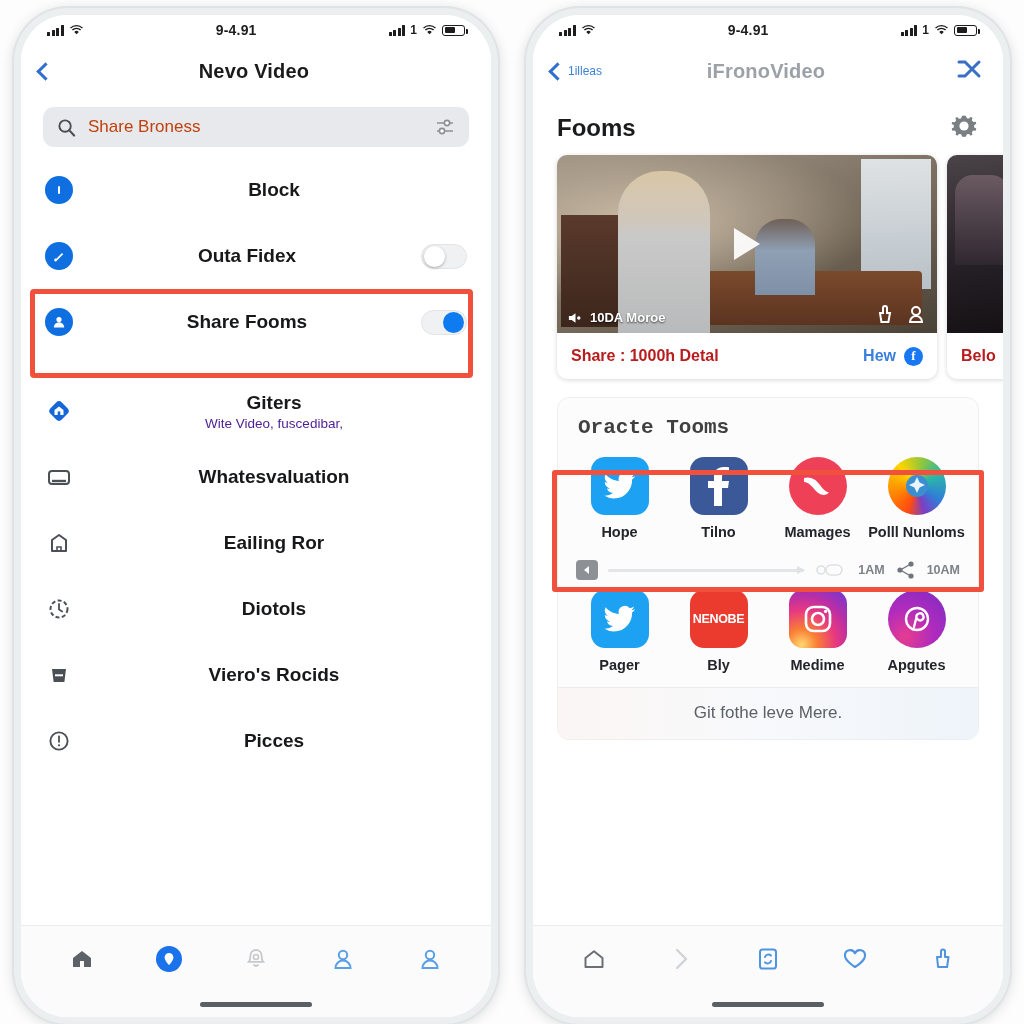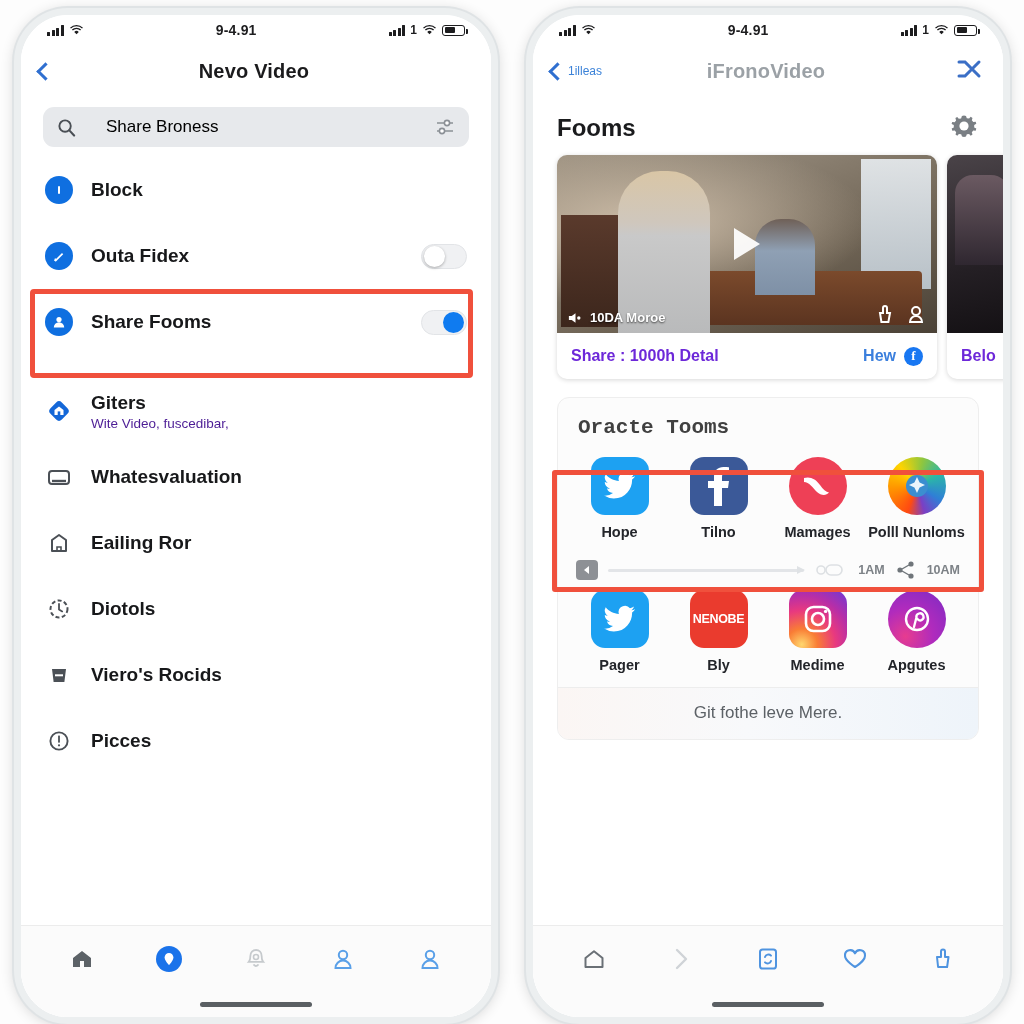--- a/index.html
+++ b/index.html
@@ -82,27 +82,27 @@
   }
   .nav-title.muted { color:#9ba1a6; font-weight:600; }
   .nav-right { margin-left:auto; z-index:2; }
 
   
   .search-wrap { padding: 10px 22px 6px; flex:0 0 auto;}
   .searchbar {
     height: 40px; background:#e7e9ec; border-radius: 11px;
     display:flex; align-items:center; gap:12px; padding: 0 14px;
   }
-  .search-text { color:#000000; font-size:17px; flex:1;margin-left:18px; }
+  .search-text { color:#c2410c; font-size:17px; flex:1; }
 
   
   .list { flex:1 1 auto; padding: 4px 0 0; position:relative; }
   .row {
-    display:flex; align-items:center; gap:18px;
-    padding: 0 24px; height: 66px; position:relative;
+    display:flex; align-items:center; gap:8px;
+    padding: 0 24px; height: 66px; position:relative;text-align:center;
   }
   .row .txt { flex:1; }
   .row .label { font-size: 19px; font-weight:700; color:#17181a; }
   .row .sub { font-size: 13.5px; color:#4c1d95; margin-top:2px; }
   .ricon { width:28px; height:28px; flex:0 0 28px; display:flex; align-items:center; justify-content:center; }
   .circ { width:28px; height:28px; border-radius:50%; background:#0f6fe0; display:flex; align-items:center; justify-content:center; }
 
   .toggle { width:46px; height:25px; border-radius:14px; background:#f0f1f3; border:1px solid #e2e4e7; position:relative; flex:0 0 46px; }
   .toggle .knob { position:absolute; top:1.5px; width:21px; height:21px; border-radius:50%; background:#fff; box-shadow:0 1px 3px rgba(0,0,0,.3); }
   .toggle.off .knob { left:2px; }
@@ -146,21 +146,21 @@
   .thumb .person { position:absolute; left:16%; top:16px; width:92px; height:162px; border-radius:42px 42px 0 0; background:linear-gradient(180deg,#d9c6a6 0%,#cfc7bd 32%,#c9c9c9 40%,#b9babb 100%); }
   .thumb .person2 { position:absolute; left:52%; top:64px; width:60px; height:76px; border-radius:26px 26px 0 0; background:linear-gradient(180deg,#6f6057 0%,#8fa0b4 42%,#7e90a6 100%); }
   .play {
     position:absolute; left:50%; top:50%; transform:translate(-50%,-50%);
     width:0; height:0; border-left: 26px solid rgba(255,255,255,.93);
     border-top: 16px solid transparent; border-bottom: 16px solid transparent;
   }
   .thumb-meta { position:absolute; left:10px; bottom:8px; display:flex; align-items:center; gap:6px; color:#fff; font-size:13px; font-weight:bold; text-shadow:0 1px 2px rgba(0,0,0,.7); }
   .thumb-actions { position:absolute; right:10px; bottom:6px; display:flex; gap:10px; }
   .vcard-foot { height:46px; display:flex; align-items:center; justify-content:space-between; padding: 0 14px; }
-  .vcard-foot .a { color:#6d28d9; font-size:16px; font-weight:600; }
+  .vcard-foot .a { color:#b91c1c; font-size:16px; font-weight:600; }
   .vcard-foot .b { display:flex; align-items:center; gap:8px; color:#3b7fdd; font-size:16px; font-weight:600;}
   .fbmark { width:19px; height:19px; border-radius:50%; background:#1877f2; display:flex; align-items:center; justify-content:center; color:#fff; font-weight:bold; font-size:13px; font-family:"Liberation Serif", serif; }
 
   .panel { margin: 18px 24px 0; background:#fcfcfc; border:1px solid #eee; border-radius:12px; position:relative; flex: 0 0 auto;}
   .panel-title { font-size:21px; font-weight:bold; color:#404040; padding: 18px 20px 10px; font-family: Liberation Mono, monospace; }
   .apps { display:grid; grid-template-columns: repeat(4, 1fr); padding: 8px 12px 14px; }
   .app { display:flex; flex-direction:column; align-items:center; gap:9px; }
   .app .glyph { width:58px; height:58px; border-radius:14px; display:flex; align-items:center; justify-content:center; }
   .app .nm { font-size:14.5px; font-weight:bold; color:#23252a; }
   .hl-apps { position:absolute; left:-6px; right:-6px; top:72px; height:122px; border:5px solid #f0503c; border-radius:3px; pointer-events:none; }

